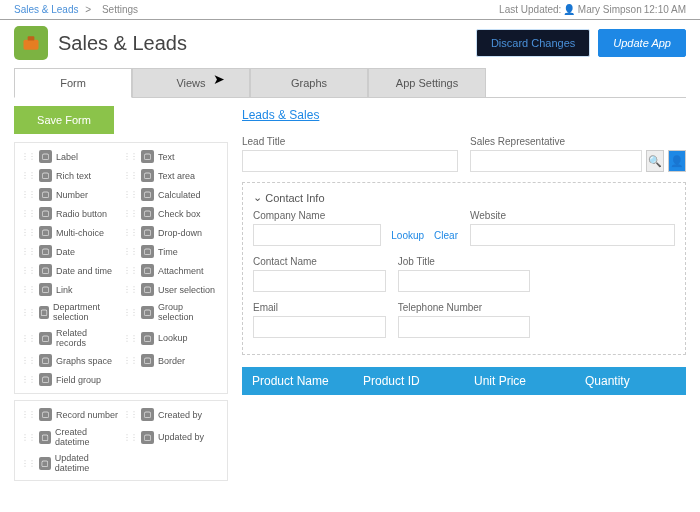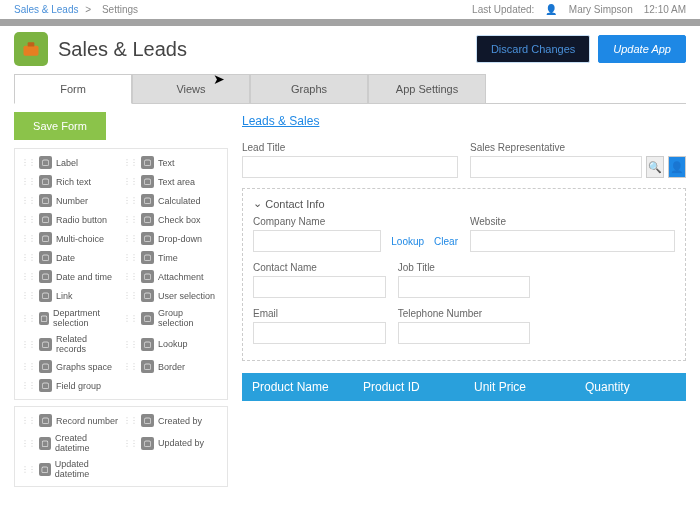--- a/index.html
+++ b/index.html
@@ -1,34 +1,34 @@
 <!DOCTYPE html>
 <html><head>
 <meta charset="utf-8">
 <style>
 * { box-sizing: border-box; margin: 0; padding: 0; }
 body { font-family: Arial, sans-serif; font-size: 11px; color: #555; background: #fff; width: 700px; height: 512px; overflow: hidden; position: relative; }
-.topbar { display: flex; justify-content: space-between; align-items: center; padding: 4px 14px; font-size: 10px; color: #888; border-bottom: 7px solid #a3a3a3; }
+.topbar { display: flex; justify-content: space-between; align-items: center; padding: 4px 14px; font-size: 10px; color: #888; border-bottom: 1px solid #a3a3a3; }
 .breadcrumb a { color: #4a90d9; text-decoration: none; }
 .breadcrumb span { margin: 0 4px; }
-.updated { display: flex; gap: 11px; align-items: center; }
+.updated { display: flex; gap: 2px; align-items: center; }
 .header { display: flex; align-items: center; padding: 6px 14px 8px; }
 .app-icon { width: 34px; height: 34px; background: #7cb342; border-radius: 5px; display: flex; align-items: center; justify-content: center; margin-right: 10px; }
 .app-icon svg { width: 20px; height: 20px; }
 .app-title { font-size: 20px; font-weight: 300; color: #444; flex: 1; }
 .header-actions { display: flex; gap: 8px; }
 .btn { padding: 7px 14px; font-size: 11px; border: 1px solid #ddd; background: #0f172a; cursor: pointer; border-radius: 2px; }
 .btn-discard { color: #4a90d9; border-color: #c7dff5; }
 .btn-update { background: #1e88e5; color: #fff; border-color: #1e88e5; font-style: italic; }
 .tabs { display: flex; border-bottom: 1px solid #ccc; margin: 0 14px; }
 .tab { padding: 8px 0; width: 118px; text-align: center; font-size: 11px; background: #ddd; color: #555; border: 1px solid #ccc; border-bottom: none; cursor: pointer; }
 .tab.active { background: #fff; font-weight: normal; border-bottom: 1px solid #fff; margin-bottom: -1px; }
 .workspace { display: flex; padding: 0 14px 8px; gap: 10px; height: 408px; }
 .left-panel { width: 218px; padding: 8px 4px 0 0; }
-.save-btn { background: #8bc34a; color: #fff; border: none; padding: 8px 12px; font-size: 11px; width: 92px; text-align: center; margin-bottom: 8px; cursor: pointer; }
+.save-btn { background: #8bc34a; color: #fff; border: none; padding: 8px 12px; font-size: 11px; width: 100px; text-align: center; margin-bottom: 8px; cursor: pointer; }
 .palette { display: grid; grid-template-columns: 1fr 1fr; gap: 0; border: 1px solid #e5e5e5; padding: 4px; }
 .palette-item { display: flex; align-items: center; padding: 3px 2px; font-size: 9px; color: #555; cursor: grab; gap: 4px; }
 .grip { color: #ccc; font-size: 8px; letter-spacing: -1px; }
 .pi-icon { width: 13px; height: 13px; display: inline-flex; align-items: center; justify-content: center; background: #888; color: #fff; font-size: 8px; border-radius: 2px; }
 .palette2 { margin-top: 6px; }
 .form-area { flex: 1; padding: 10px 0 0; }
 .form-title { color: #1e88e5; text-decoration: underline; font-size: 12px; margin-bottom: 14px; display: inline-block; }
 .form-row { display: flex; gap: 12px; margin-bottom: 10px; }
 .field-col { flex: 1; }
 .field-label { font-size: 10px; color: #666; display: block; margin-bottom: 3px; }

